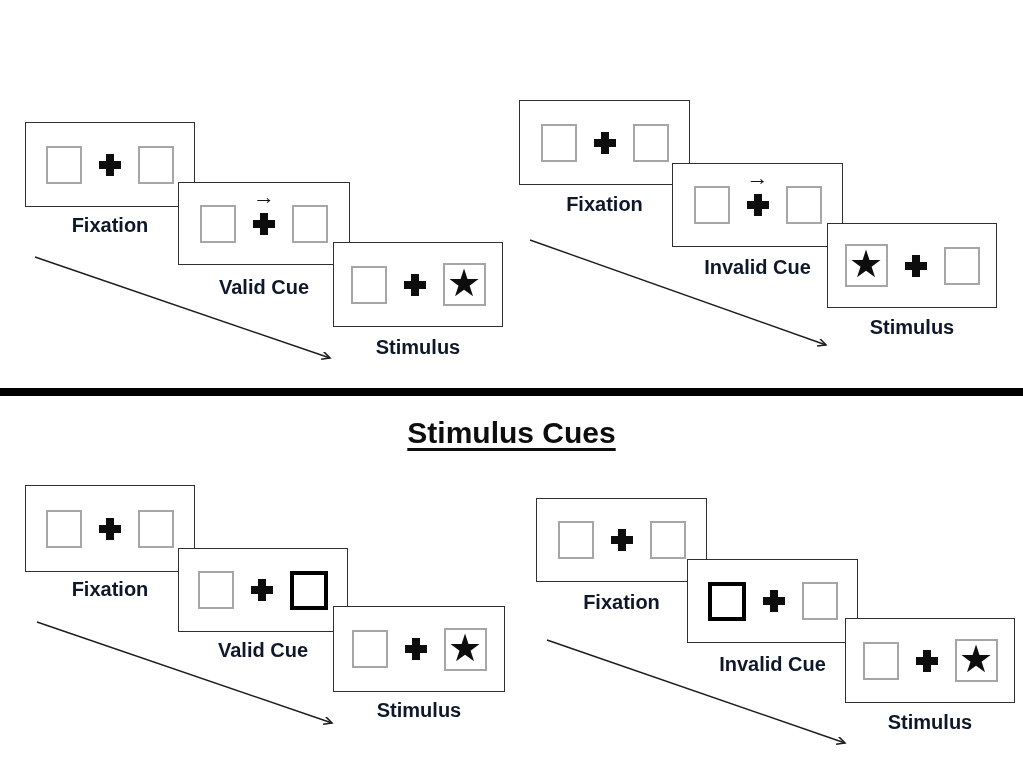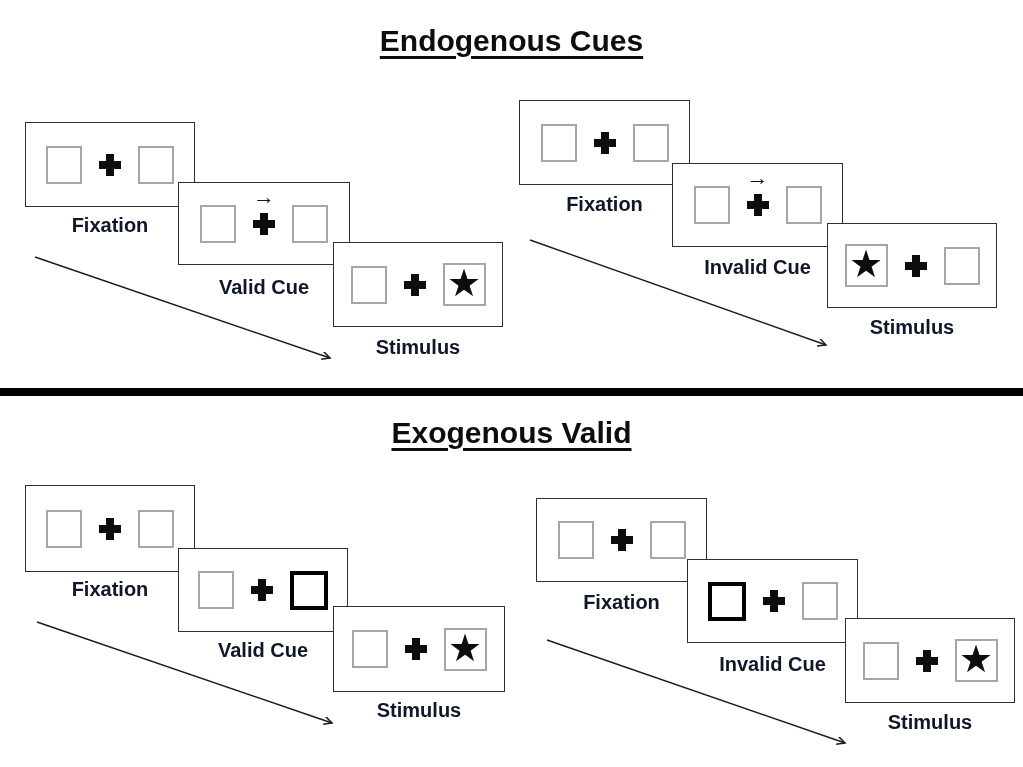--- a/index.html
+++ b/index.html
@@ -45,25 +45,22 @@
   }
   .arrows-svg { position:absolute; left:0; top:0; width:1023px; height:767px; pointer-events:none; }
   .z1 { z-index:1; } .z2 { z-index:2; } .z3 { z-index:3; }
   .lbl { z-index:4; }
 </style>
 </head>
 <body>
 
 <div class="stage">
 
-  <div class="sec-title" style="top:24px;">
-    <span class="u">Endogenous Cues</span>
-  </div>
   <div class="sec-title" style="top:416px;">
-    <span class="u">Exogenous Valid</span>
+    <span class="u">Stimulus Cues</span>
   </div>
 
   <div class="divider"></div>
 
   <svg class="arrows-svg">
     <defs>
       <marker id="ah" markerWidth="11" markerHeight="10" refX="8" refY="4" orient="auto" markerUnits="userSpaceOnUse">
         <path d="M0,0 L8,4 L0,8" fill="none" stroke="#1c1c1c" stroke-width="1.5"></path>
       </marker>
     </defs>

